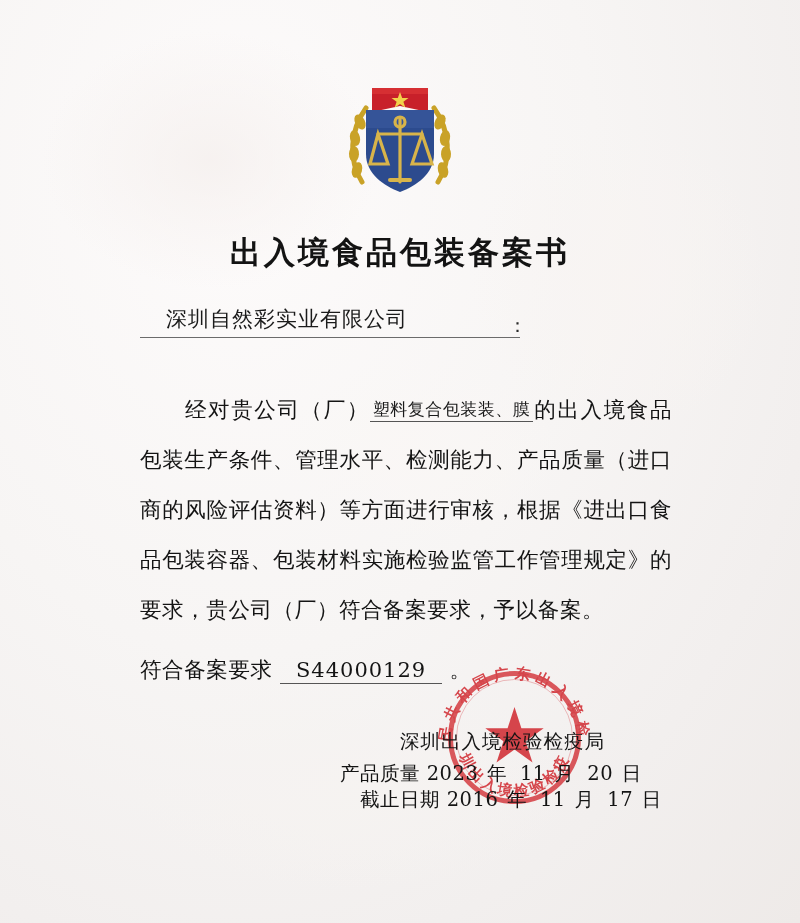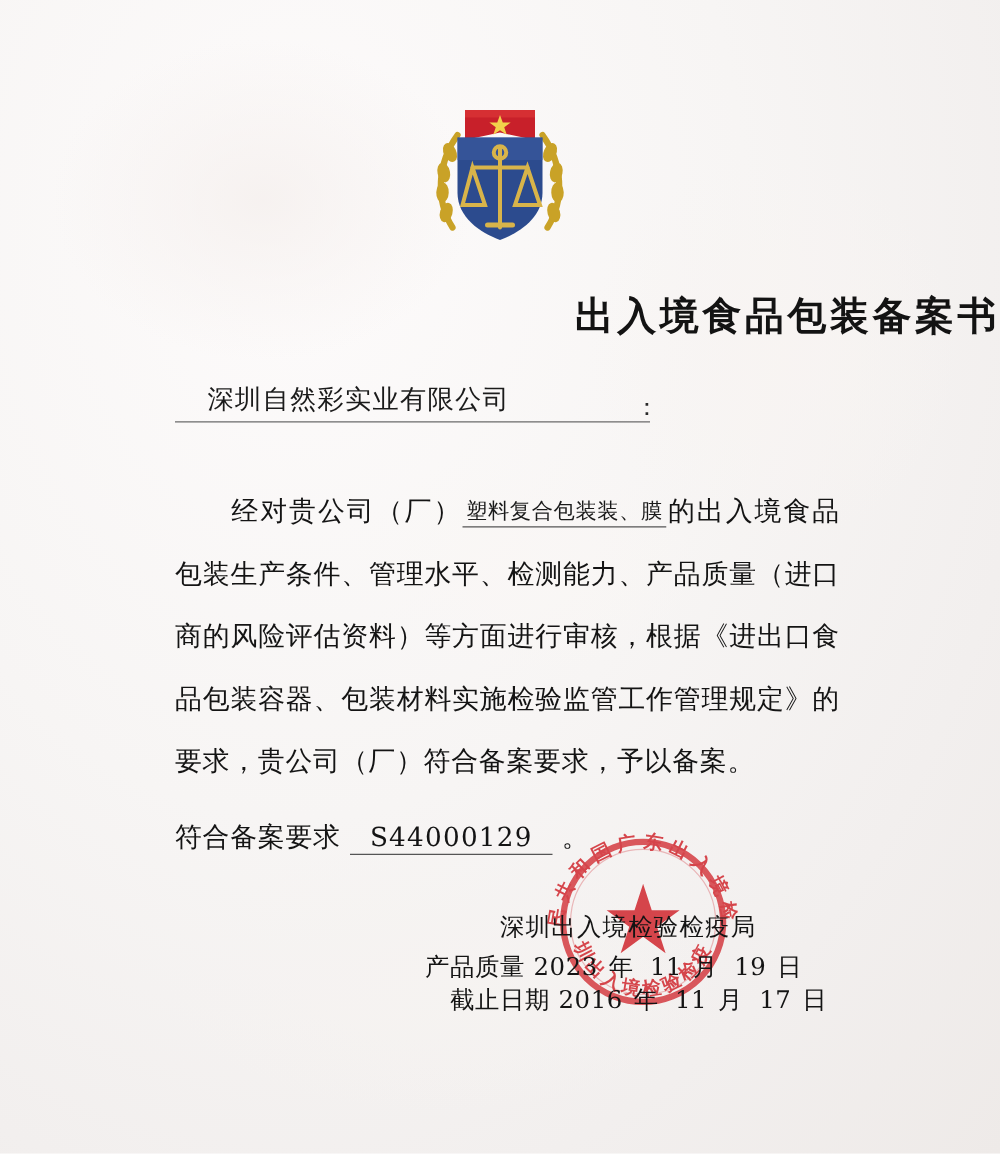--- a/index.html
+++ b/index.html
@@ -43,21 +43,21 @@
     height: 130px;
   }
   #emblem-wrap svg { display: block; }
 
   
   #title {
     position: absolute;
     top: 232px;
     left: 0;
     width: 800px;
-    text-align: right;
+    text-align: center;
     font-family: "DejaVu Serif", "Liberation Serif", serif;
     font-size: 31px;
     font-weight: bold;
     letter-spacing: 3px;
     color: #131313;
   }
 
   
   #company-line {
     position: absolute;
@@ -269,21 +269,21 @@
   </div>
 
   <div id="issuer">深圳出入境检验检疫局</div>
 
   <div class="date-row" id="date-issue">
     <span>产品质量</span>
     <span class="date-num">2023</span>
     <span class="date-label">年</span>
     <span class="date-num small">11</span>
     <span class="date-label">月</span>
-    <span class="date-num small">19</span>
+    <span class="date-num small">20</span>
     <span class="date-label">日</span>
   </div>
 
   <div class="date-row" id="date-expiry">
     <span>截止日期</span>
     <span class="date-num">2016</span>
     <span class="date-label">年</span>
     <span class="date-num small">11</span>
     <span class="date-label">月</span>
     <span class="date-num small">17</span>

